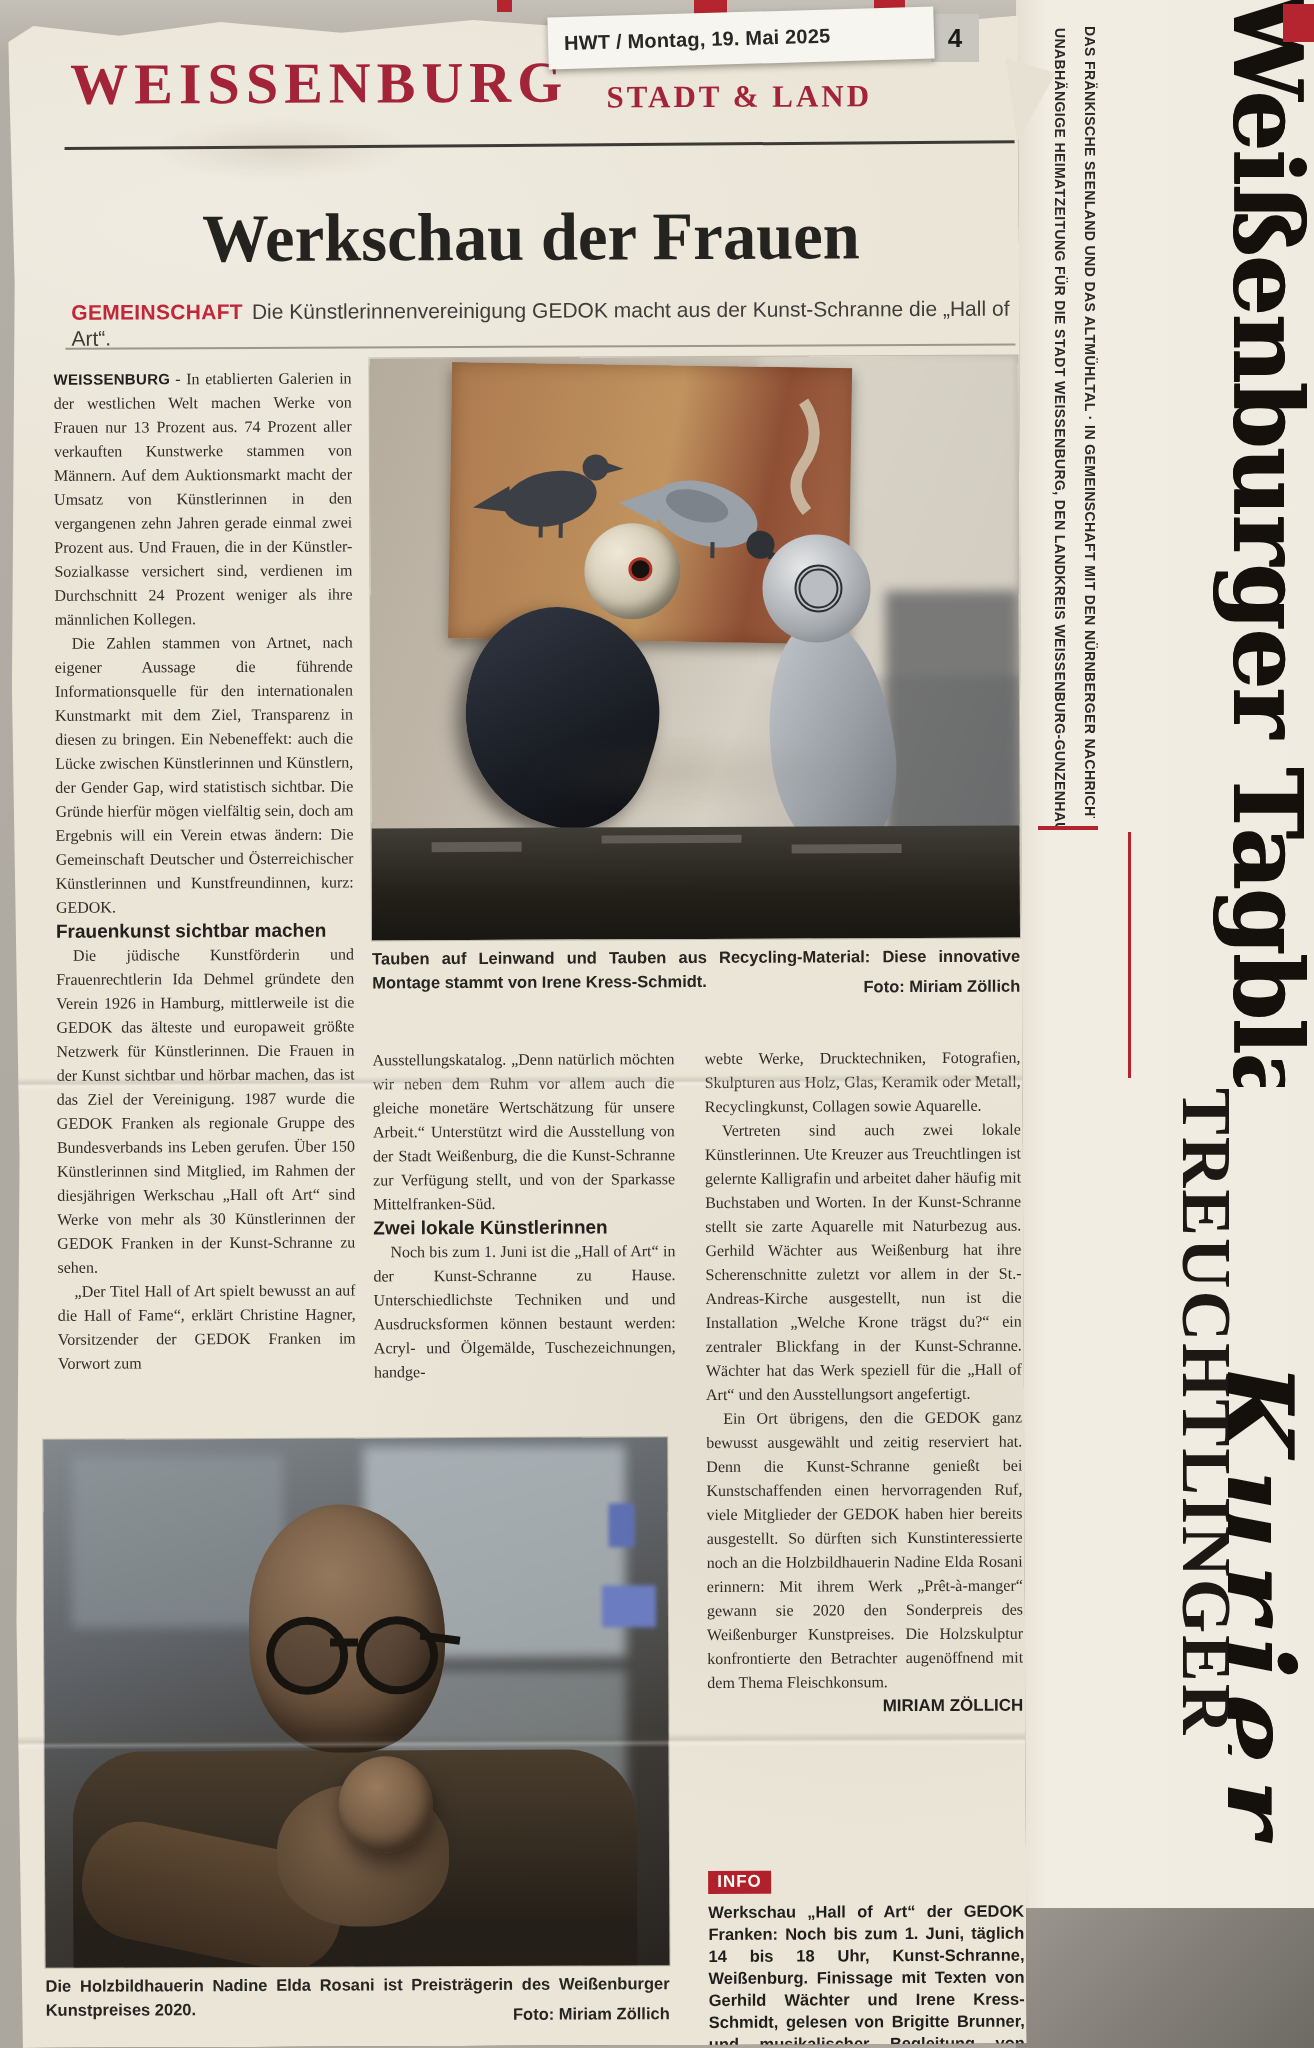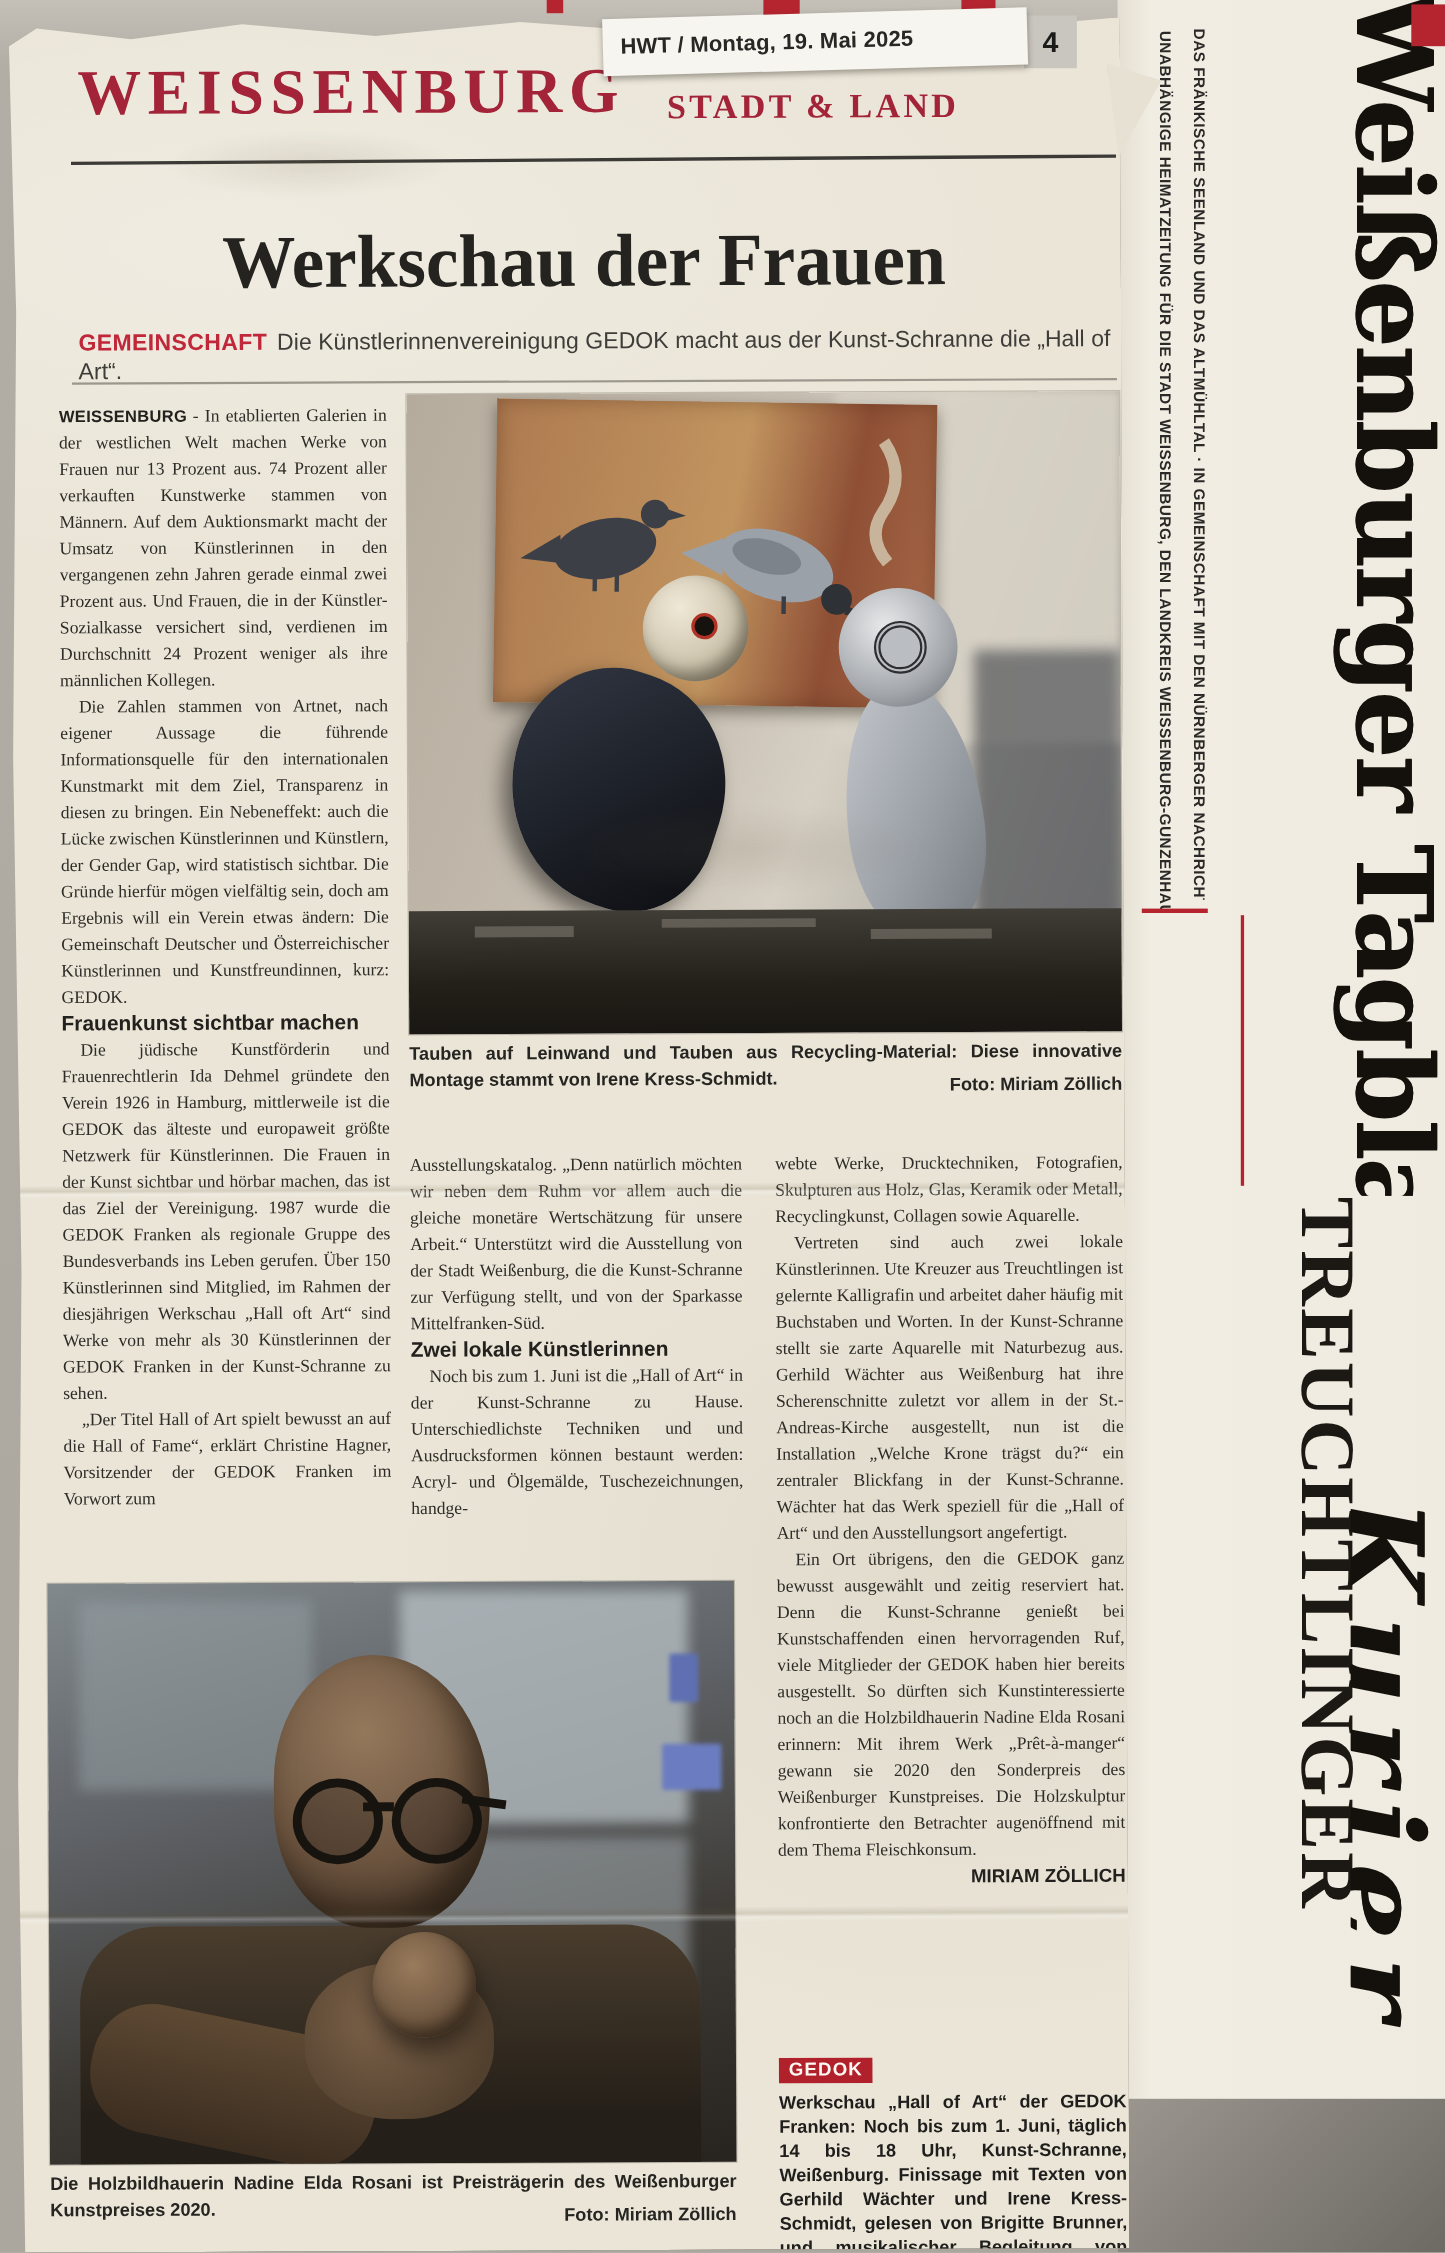--- a/index.html
+++ b/index.html
@@ -209,21 +209,21 @@
       </div>
 
       <div class="abs col" style="left:700px;top:1050px;width:316px;height:748px;">
         <p>webte Werke, Drucktechniken, Fotografien, Skulpturen aus Holz, Glas, Keramik oder Metall, Recyclingkunst, Collagen sowie Aquarelle.</p>
         <p class="indent">Vertreten sind auch zwei lokale Künstlerinnen. Ute Kreuzer aus Treuchtlingen ist gelernte Kalligrafin und arbeitet daher häufig mit Buchstaben und Worten. In der Kunst-Schranne stellt sie zarte Aquarelle mit Naturbezug aus. Gerhild Wächter aus Weißenburg hat ihre Scherenschnitte zuletzt vor allem in der St.-Andreas-Kirche ausgestellt, nun ist die Installation „Welche Krone trägst du?“ ein zentraler Blickfang in der Kunst-Schranne. Wächter hat das Werk speziell für die „Hall of Art“ und den Ausstellungsort angefertigt.</p>
         <p class="indent">Ein Ort übrigens, den die GEDOK ganz bewusst ausgewählt und zeitig reserviert hat. Denn die Kunst-Schranne genießt bei Kunstschaffenden einen hervorragenden Ruf, viele Mitglieder der GEDOK haben hier bereits ausgestellt. So dürften sich Kunstinteressierte noch an die Holzbildhauerin Nadine Elda Rosani erinnern: Mit ihrem Werk „Prêt-à-manger“ gewann sie 2020 den Sonderpreis des Weißenburger Kunstpreises. Die Holzskulptur konfrontierte den Betrachter augenöffnend mit dem Thema Fleischkonsum.</p>
         <p class="byline">MIRIAM ZÖLLICH</p>
       </div>
 
       <div class="abs infobox" style="left:700px;top:1874px;width:316px;">
-        <span class="info-label">GEDOK</span>
+        <span class="info-label">INFO</span>
         <div class="info-text">Werkschau „Hall of Art“ der GEDOK Franken: Noch bis zum 1. Juni, täglich 14 bis 18 Uhr, Kunst-Schranne, Weißenburg. Finissage mit Texten von Gerhild Wächter und Irene Kress-Schmidt, gelesen von Brigitte Brunner, und musikalischer Begleitung von Fiona Zimmermann (Flöte): Sonntag, 1. Juni, 15 Uhr.</div>
       </div>
 
       <div class="abs photo photo2" style="left:37px;top:1440px;width:624px;height:528px;">
         <div class="abs pane" style="left:320px;top:8px;width:262px;height:212px;background:#b9c2c6;opacity:.75;"></div>
         <div class="abs pane" style="left:28px;top:16px;width:212px;height:172px;background:#97a1a6;opacity:.5;"></div>
         <div class="abs pane" style="left:330px;top:232px;width:252px;height:160px;background:#aab3b8;opacity:.5;"></div>
         <div class="abs bluebit" style="left:565px;top:66px;width:26px;height:44px;background:#5e6fb2;"></div>
         <div class="abs bluebit" style="left:558px;top:148px;width:54px;height:42px;background:#6b7cc0;"></div>
         <div class="abs bust-shoulders" style="left:28px;top:312px;width:564px;height:216px;"></div>

